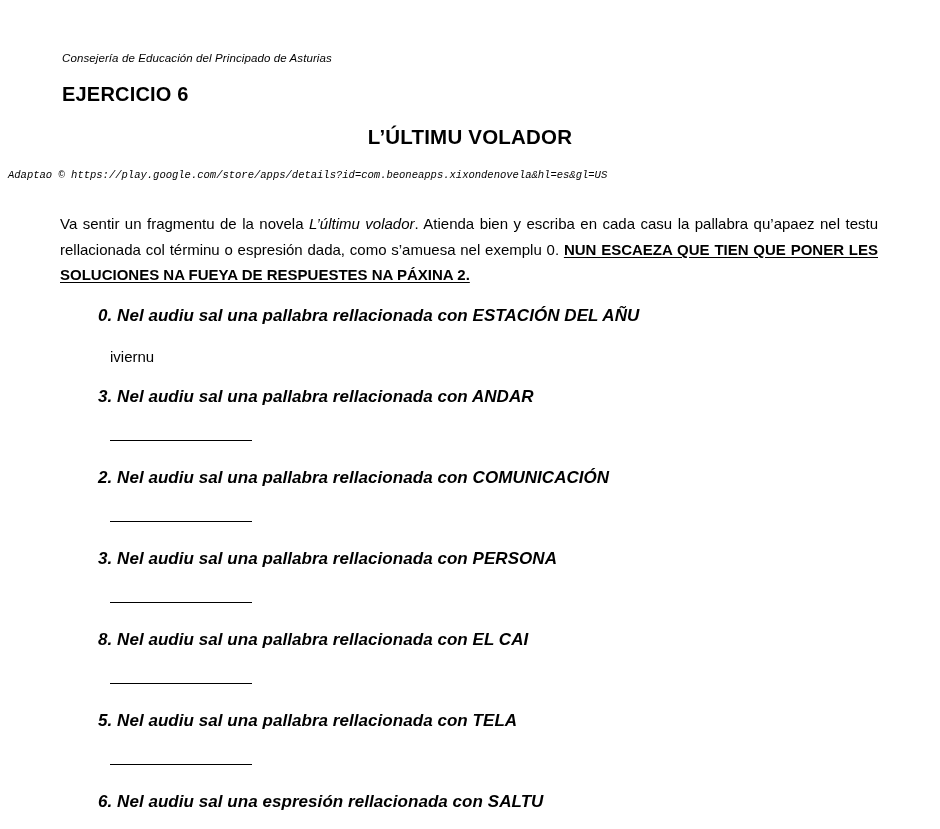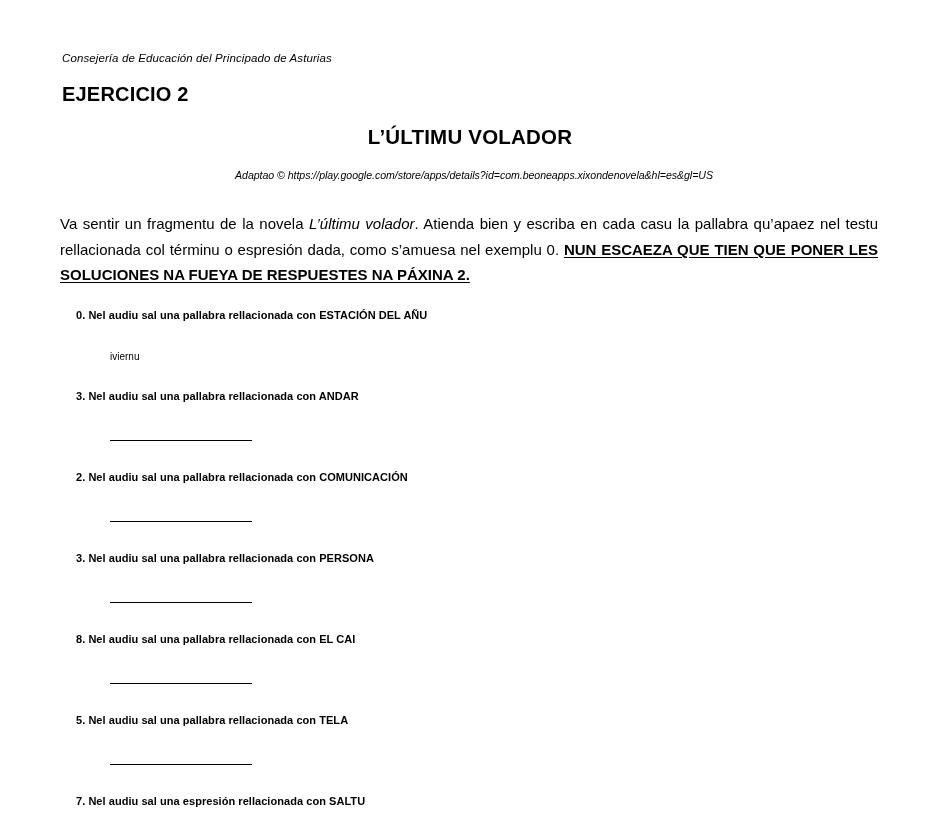--- a/index.html
+++ b/index.html
@@ -59,25 +59,25 @@
     line-height: 24px;
     letter-spacing: 0.2px;
   }
 
   
   .attribution {
     position: absolute;
     left: 8px;
     right: 0;
     top: 145px;
-    text-align: center;
     font-size: 10.6px;
     font-style: italic;
     line-height: 13px;
     letter-spacing: -0.05px;
+    font-family: Liberation Mono, monospace;
   }
 
   
   .instructions {
     position: absolute;
     left: 60px;
     top: 172px;
     width: 818px;
     font-size: 15px;
     line-height: 25.5px;
@@ -98,51 +98,52 @@
     position: absolute;
     left: 0;
     top: 282px;
     width: 940px;
   }
   .item-block {
     position: relative;
   }
   .item-question {
     position: absolute;
-    left: 76px;
-    font-size: 11px;
+    left: 98px;
+    font-size: 17px;
     font-weight: bold;
     line-height: 19px;
     white-space: nowrap;
     letter-spacing: 0.05px;
+    font-style: italic;
   }
   .item-answer {
     position: absolute;
     left: 110px;
-    font-size: 10px;
+    font-size: 15px;
     line-height: 19px;
     white-space: nowrap;
     text-underline-offset: 2.5px;
   }
   .answer-rule {
     position: absolute;
     left: 110px;
     width: 142px;
     height: 0;
     border-top: 1.4px solid #000000;
   }
 </style>
 </head>
 <body>
 
 <div class="page">
 
   <div class="doc-header">Consejería de Educación del Principado de Asturias</div>
 
-  <div class="exercise-heading">EJERCICIO 2</div>
+  <div class="exercise-heading">EJERCICIO 6</div>
 
   <div class="doc-title">L’ÚLTIMU VOLADOR</div>
 
   <div class="attribution">Adaptao © https://play.google.com/store/apps/details?id=com.beoneapps.xixondenovela&amp;hl=es&amp;gl=US</div>
 
   <p class="instructions"><span>Va sentir un fragmentu de la novela </span><span class="ital">L’últimu volador</span><span>. Atienda bien y escriba en cada casu la pallabra qu’apaez nel testu rellacionada col términu o espresión dada, como s’amuesa nel exemplu 0. </span><span class="emph">NUN ESCAEZA QUE TIEN QUE PONER LES SOLUCIONES NA FUEYA DE RESPUESTES NA PÁXINA 2.</span></p>
 
   <div class="items">
       <div class="item-block">
         <div class="item-question" style="top: 0px;">0. Nel audiu sal una pallabra rellacionada con ESTACIÓN DEL AÑU</div>
@@ -162,17 +163,17 @@
       </div>
       <div class="item-block">
         <div class="item-question" style="top: 324px;">8. Nel audiu sal una pallabra rellacionada con EL CAI</div>
         <div class="answer-rule" style="top: 377px;"></div>
       </div>
       <div class="item-block">
         <div class="item-question" style="top: 405px;">5. Nel audiu sal una pallabra rellacionada con TELA</div>
         <div class="answer-rule" style="top: 458px;"></div>
       </div>
       <div class="item-block">
-        <div class="item-question" style="top: 486px;">7. Nel audiu sal una espresión rellacionada con SALTU</div>
+        <div class="item-question" style="top: 486px;">6. Nel audiu sal una espresión rellacionada con SALTU</div>
       </div>
     </div>
 
 </div>
 
 </body></html>

